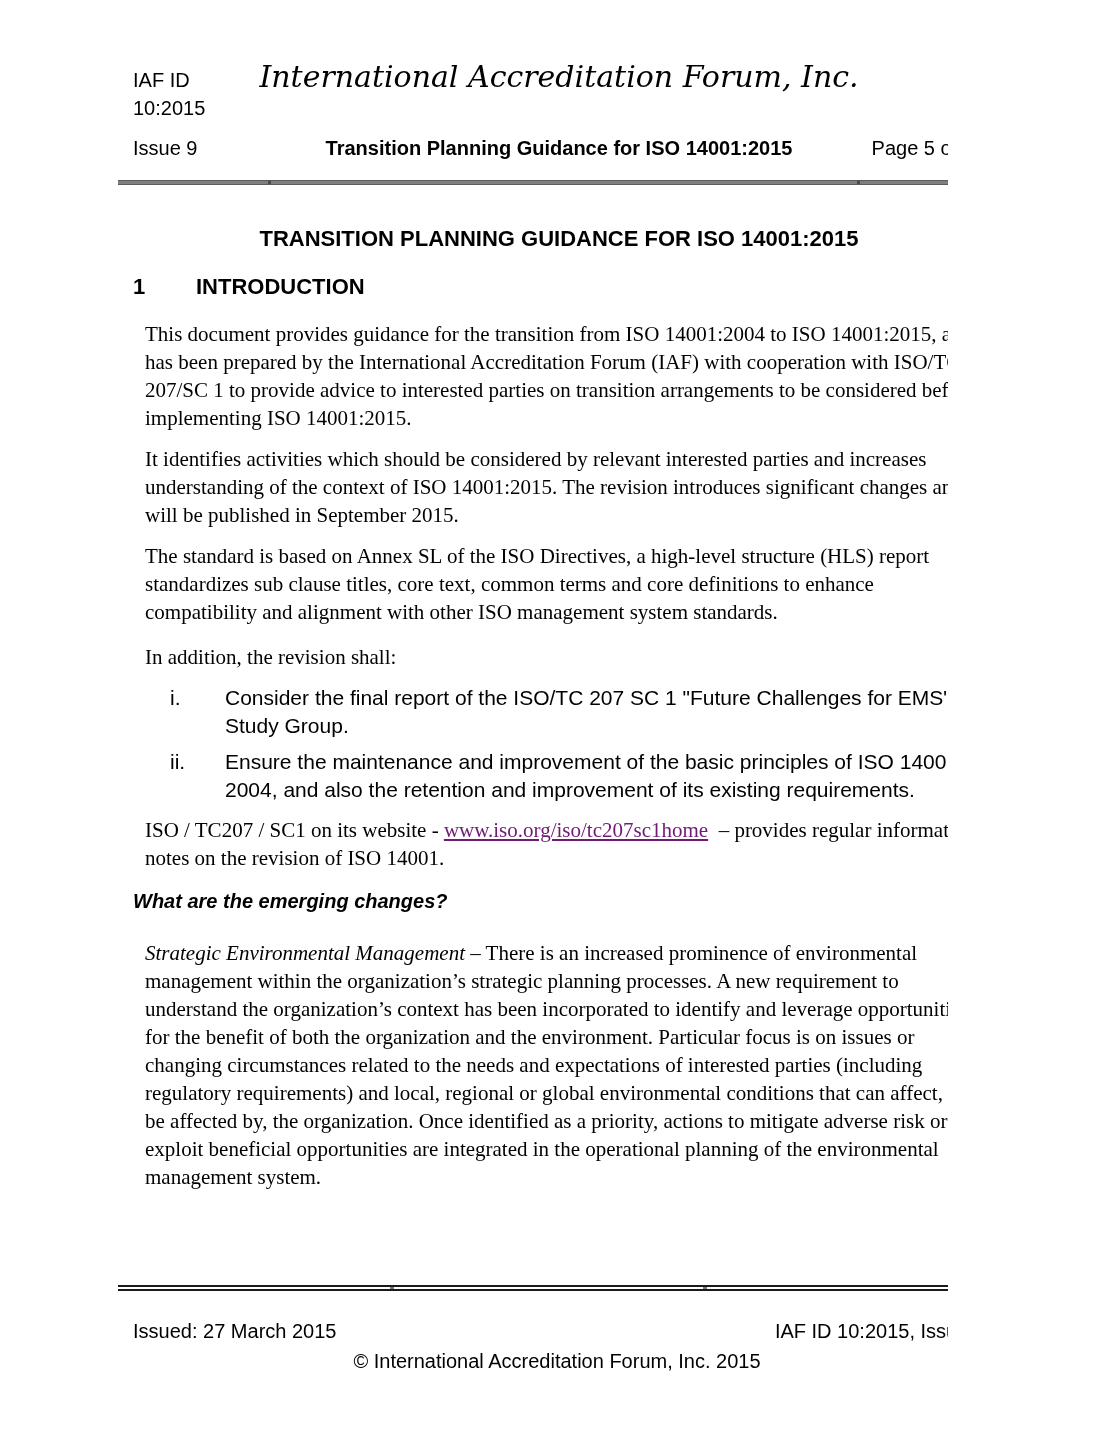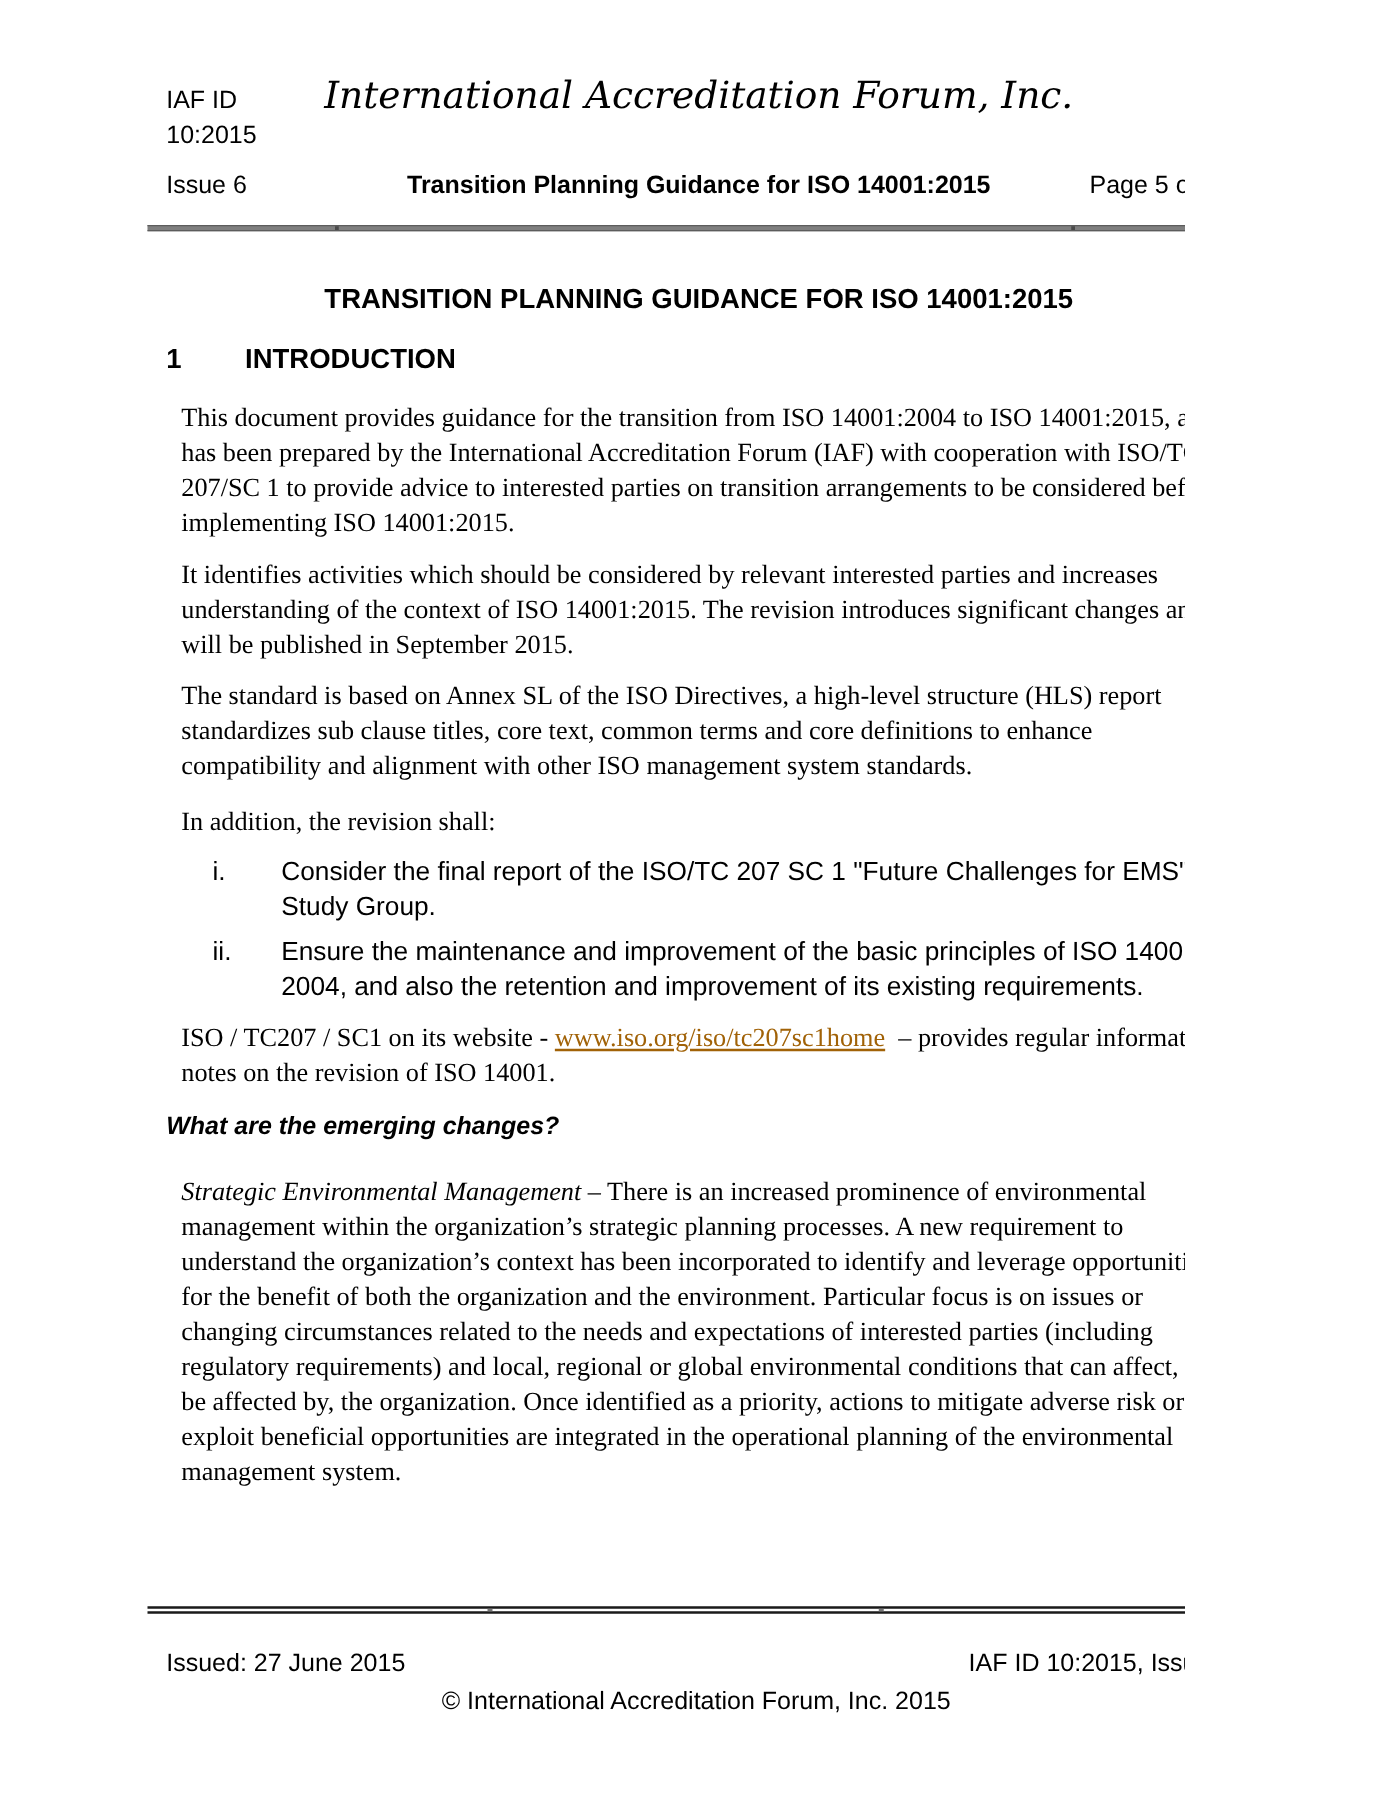--- a/index.html
+++ b/index.html
@@ -85,21 +85,21 @@
     font-size: 21px;
     line-height: 28px;
     padding-left: 37px;
   }
   .li-first  { margin-top: 13px; }
   .li-second { margin-top: 8px; }
   .li-marker { flex: 0 0 55px; }
   .li-text   { flex: 1 1 auto; }
 
   .para-link { margin-top: 12px; }
-  .web-link { text-decoration: underline; color: #a16207; cursor: pointer; }
+  .web-link { text-decoration: underline; color: #701a75; cursor: pointer; }
 
   .subheading {
     margin-top: 15px;
     font-size: 20px;
     line-height: 28px;
     font-weight: bold;
     font-style: italic;
   }
   .para-strategic { margin-top: 24px; }
   .lead-italic { font-style: italic; }
@@ -142,21 +142,21 @@
 
 <div class="page">
   <div class="content">
 
     <div class="hdr-row1">
       <span class="hdr-small hdr-left">IAF ID 10:2015</span>
       <span class="org-name">International Accreditation Forum, Inc.</span>
       <span></span>
     </div>
     <div class="hdr-row2">
-      <span class="hdr-small hdr-left">Issue 6</span>
+      <span class="hdr-small hdr-left">Issue 9</span>
       <span class="hdr-doc-title">Transition Planning Guidance for ISO 14001:2015</span>
       <span class="hdr-small hdr-right">Page 5 of 13</span>
     </div>
 
     <div class="hdr-rule">
       <span class="tick" style="left:150px;"></span>
       <span class="tick" style="left:739px;"></span>
     </div>
 
     <div class="doc-title">TRANSITION PLANNING GUIDANCE FOR ISO 14001:2015</div>
@@ -186,17 +186,17 @@
 
     <p class="para para-strategic"><span class="lead-italic">Strategic Environmental Management</span><span> – There is an increased prominence of environmental management within the organization’s strategic planning processes. A new requirement to understand the organization’s context has been incorporated to identify and leverage opportunities for the benefit of both the organization and the environment. Particular focus is on issues or changing circumstances related to the needs and expectations of interested parties (including regulatory requirements) and local, regional or global environmental conditions that can affect, or be affected by, the organization. Once identified as a priority, actions to mitigate adverse risk or exploit beneficial opportunities are integrated in the operational planning of the environmental management system.</span></p>
 
   </div>
 
   <div class="footer-rule">
     <span class="ftick" style="left:272px;"></span>
     <span class="ftick" style="left:585px;"></span>
   </div>
   <div class="footer-row">
-    <span>Issued: 27 June 2015</span>
+    <span>Issued: 27 March 2015</span>
     <span>IAF ID 10:2015, Issue 1</span>
   </div>
   <div class="footer-copy">© International Accreditation Forum, Inc. 2015</div>
 </div>
 
 </body></html>

